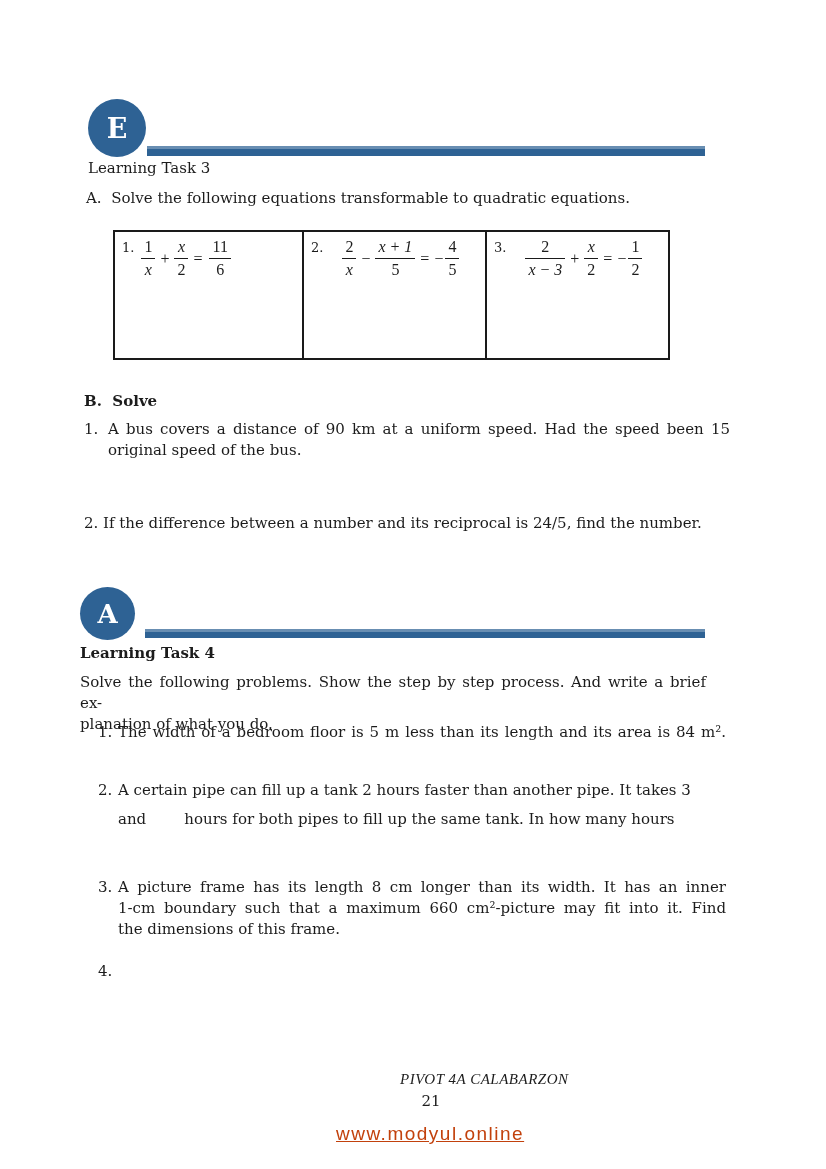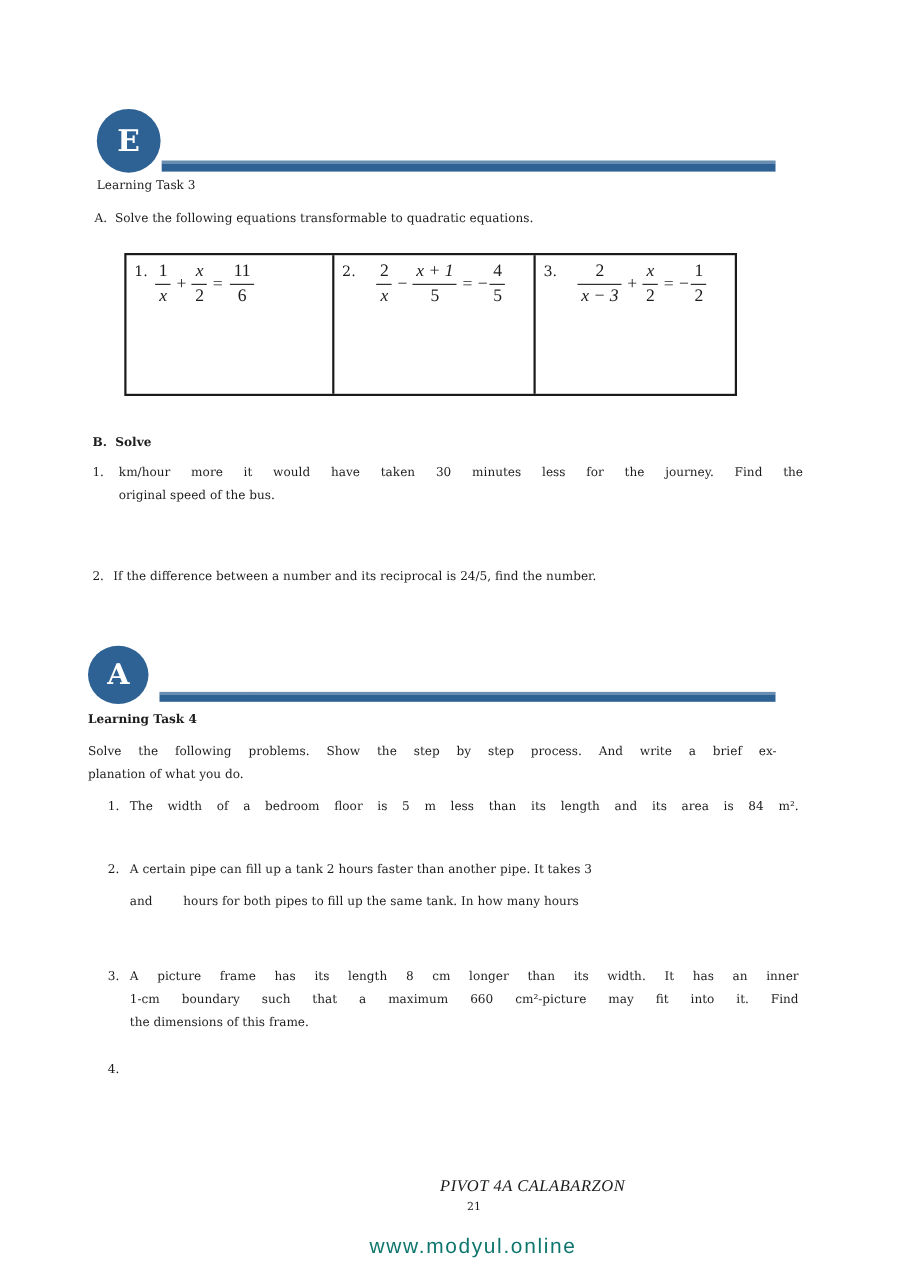--- a/index.html
+++ b/index.html
@@ -16,21 +16,21 @@
   }
   .badge-e{left:88px;top:99px;width:58px;height:58px;font-size:27px;}
   .badge-a{left:80px;top:587px;width:55px;height:53px;font-size:26px;}
   
   .bar{
     background:#2e6294;
     background-image:linear-gradient(180deg, rgba(255,255,255,0.28) 0 30%, rgba(0,0,0,0) 30%);
   }
   .bar1{left:147px;top:146px;width:558px;height:10px;}
   .bar2{left:145px;top:629px;width:560px;height:9px;}
-  .t15{font-size:11px;line-height:21px;}
+  .t15{font-size:15px;line-height:21px;}
   .nowrap{white-space:nowrap;}
   .bold{font-weight:bold;}
   .just{text-align:justify;text-align-last:justify;}
   
   .li{padding-left:24px;}
   .li4{padding-left:20px;}
   .marker{position:absolute;left:0;top:0;}
   .lh29{line-height:29px;}
   
   .eq-table{
@@ -51,23 +51,23 @@
   .mrow.g2{margin-left:19px;}
   .frac{display:inline-block;text-align:center;vertical-align:middle;}
   .frac .num{display:block;padding:0 3px 1px 3px;border-bottom:1px solid #1a1a1a;line-height:20px;}
   .frac .den{display:block;padding:1px 3px 0 3px;line-height:20px;}
   .op{margin:0 5px;line-height:20px;}
   .neg{margin-right:2px;line-height:20px;}
   .it{font-style:italic;}
   
   .brand{left:400px;top:1071px;width:310px;text-align:left;
     font-family:Liberation Serif, serif;font-style:italic;font-size:15px;letter-spacing:0.5px;}
-  .pagenum{left:398px;top:1092px;width:66px;text-align:center;font-size:10px;}
+  .pagenum{left:398px;top:1092px;width:66px;text-align:center;font-size:15px;}
   .watermark{left:336px;top:1123px;font-family:"Liberation Sans", sans-serif;
-    font-size:19px;color:#0f766e;letter-spacing:1.5px;}
+    font-size:19px;color:#c2410c;letter-spacing:1.5px;text-decoration:underline;}
 </style>
 </head>
 <body>
 
 <div class="page">
 
   <div class="abs badge badge-e">
     <span>E</span>
   </div>
   <div class="abs bar bar1"></div>
@@ -146,21 +146,21 @@
 
   </div>
 
   <div class="abs t15 nowrap" style="left:84px;top:391px;font-weight:bold;">
     <span>B.</span>&nbsp;
     <span>Solve</span>
   </div>
 
   <div class="abs t15 li" style="left:84px;top:419px;width:622px;">
     <span class="marker">1.</span>
-    <div class="just">km/hour more it would have taken 30 minutes less for the journey. Find the</div>
+    <div class="just">A bus covers a distance of 90 km at a uniform speed. Had the speed been 15</div>
     <div class="nowrap">original speed of the bus.</div>
   </div>
 
   <div class="abs t15 li" style="left:84px;top:513px;width:640px;padding-left:19px;">
     <span class="marker">2.</span>
     <div class="nowrap">If the difference between a number and its reciprocal is 24/5, find the number.</div>
   </div>
 
   <div class="abs badge badge-a">
     <span>A</span>

